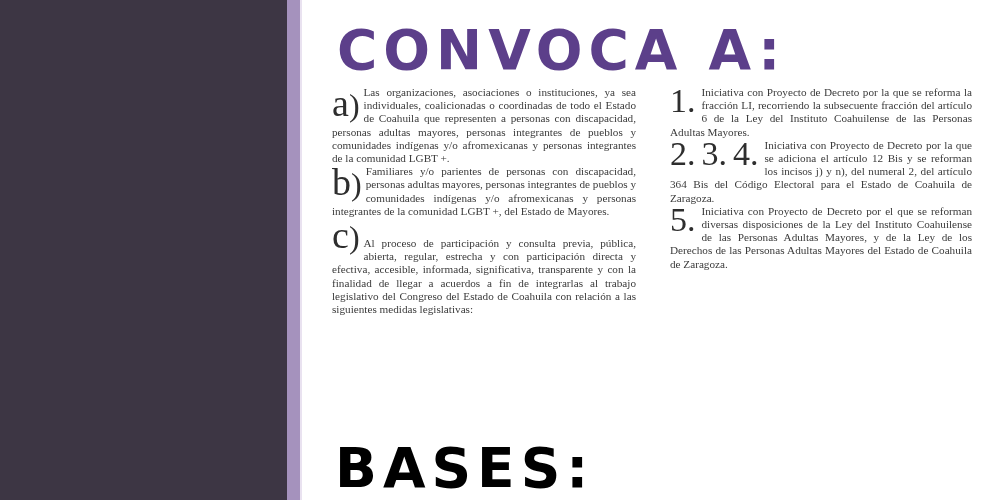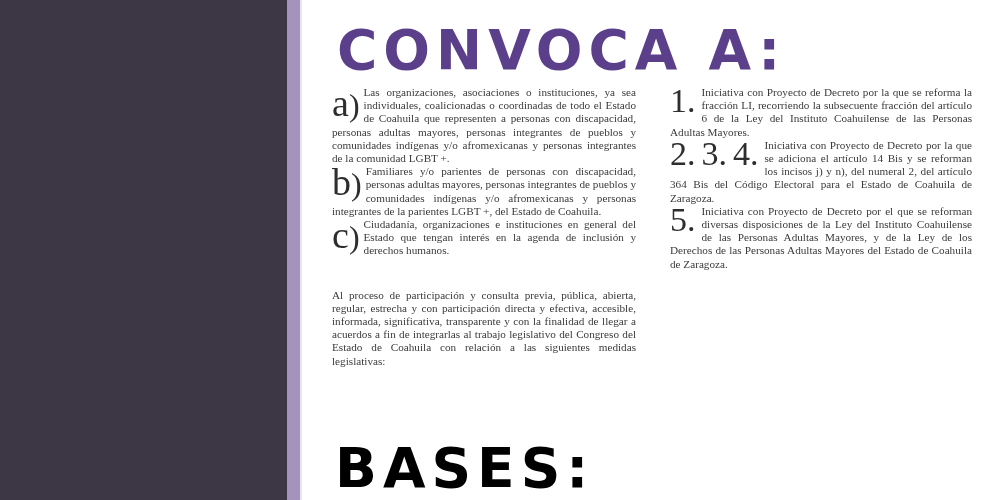--- a/index.html
+++ b/index.html
@@ -9,61 +9,60 @@
   .stripe-edge { position:absolute; left:300px; top:0; width:2px; height:500px; background:#e9e2f0; }
   .title { position:absolute; left:333px; top:16px; font-family:"DejaVu Sans", sans-serif; font-weight:bold; font-size:55px; letter-spacing:6px; color:#5c3f8a; line-height:60px; margin:4px; }
   .title2 { position:absolute; left:335px; top:438px; font-family:"DejaVu Sans", sans-serif; font-weight:bold; font-size:55px; letter-spacing:6px; color:#000000; line-height:60px; margin:0;text-align:center; }
   .col { position:absolute; font-size:11.2px; line-height:13.2px; text-align:justify; hyphens:manual; }
   .col-left { left:332px; top:86px; width:304px; }
   .col-right { left:670px; top:86px; width:302px; }
   .item { margin:0; }
   .drop { float:left; font-size:38px; line-height:28px; margin:0 4px 0 0; padding-top:3px; color:#2e2e2e; }
   .paren { font-size:32px; }
   .num { float:left; font-size:34px; line-height:26px; margin:0 6px 0 0; padding-top:2px; color:#2e2e2e; }
-  .para { margin-top:31px; }
+  .para { margin-top:19px; }
 </style>
 </head>
 <body>
 
 <div class="sidebar"></div>
 <div class="stripe"></div>
 <div class="stripe-edge"></div>
 
 <h1 class="title">CONVOCA A:</h1>
 
 <div class="col col-left">
   <div class="item">
     <span class="drop"><span>a</span><span class="paren">)</span></span>
     <span>Las organizaciones, asociaciones o instituciones, ya sea individuales, coalicionadas o coordinadas de todo el Estado de Coahuila que representen a personas con disca­pacidad, personas adultas mayores, personas integrantes de pueblos y comunidades indígenas y/o afromexicanas y perso­nas integrantes de la comunidad LGBT +.</span>
   </div>
   <div class="item">
     <span class="drop"><span>b</span><span class="paren">)</span></span>
-    <span>Familiares y/o parientes de personas con discapaci­dad, personas adultas mayores, personas integran­tes de pueblos y comunidades indígenas y/o afromexica­nas y personas integrantes de la parientes LGBT +, del Estado de Coahuila.</span>
+    <span>Familiares y/o parientes de personas con discapaci­dad, personas adultas mayores, personas integran­tes de pueblos y comunidades indígenas y/o afromexica­nas y personas integrantes de la comunidad LGBT +, del Estado de Mayores.</span>
   </div>
   <div class="item">
     <span class="drop"><span>c</span><span class="paren">)</span></span>
-    <span>Ciudadanía, organizaciones e instituciones en ge­neral del Estado que tengan interés en la agenda de inclusión y derechos humanos.</span>
   </div>
   <p class="para">Al proceso de participación y consulta previa, pública, abierta, regular, estrecha y con participación directa y efectiva, accesible, informada, significativa, transparente y con la finalidad de llegar a acuerdos a fin de integrarlas al trabajo legislativo del Congreso del Estado de Coahuila con relación a las siguientes medidas legislativas:</p>
 </div>
 
 <div class="col col-right">
   <div class="item">
     <span class="num"><span>1</span>.</span>
     <span>Iniciativa con Proyecto de Decreto por la que se re­forma la fracción LI, recorriendo la subsecuente frac­ción del artículo 6 de la Ley del Instituto Coahuilense de las Personas Adultas Mayores.</span>
   </div>
   <div class="item">
     <span class="num"><span>2</span>.</span>
   </div>
   <div class="item">
     <span class="num"><span>3</span>.</span>
   </div>
   <div class="item">
     <span class="num"><span>4</span>.</span>
-    <span>Iniciativa con Proyecto de Decreto por la que se adi­ciona el artículo 14 Bis y se reforman los incisos j) y n), del numeral 2, del artículo 364 Bis del Código Electoral para el Estado de Coahuila de Zaragoza.</span>
+    <span>Iniciativa con Proyecto de Decreto por la que se adi­ciona el artículo 12 Bis y se reforman los incisos j) y n), del numeral 2, del artículo 364 Bis del Código Electoral para el Estado de Coahuila de Zaragoza.</span>
   </div>
   <div class="item">
     <span class="num"><span>5</span>.</span>
     <span>Iniciativa con Proyecto de Decreto por el que se re­forman diversas disposiciones de la Ley del Instituto Coahuilense de las Personas Adultas Mayores, y de la Ley de los Derechos de las Personas Adultas Mayores del Esta­do de Coahuila de Zaragoza.</span>
   </div>
 </div>
 
 <h2 class="title2">BASES:</h2>
 
 </body></html>

